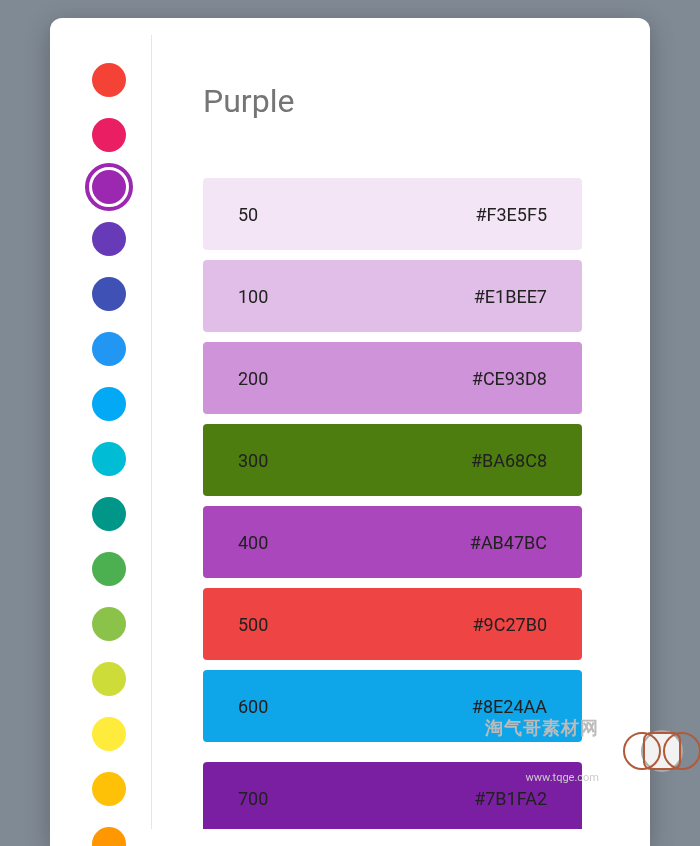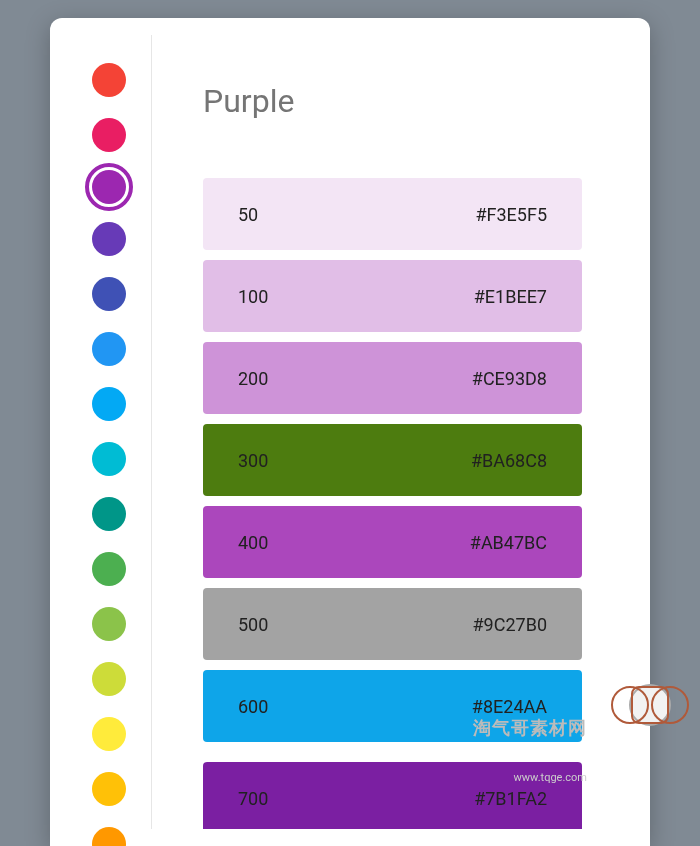--- a/index.html
+++ b/index.html
@@ -74,23 +74,24 @@
       display: flex;
       align-items: center;
       justify-content: space-between;
       padding: 0 18px;
       font-size: 18px;
       cursor: pointer;
     }
     .shade-row.dark-text { color: #212121; }
     .watermark {
       position: absolute;
-      right: 12px;
+      right: 0;
       bottom: 10px;
       display: flex;
+      align-items: center;
       gap: 8px;
       color: #cccccc;
       font-size: 12px;
     }
     .watermark .wm-text { display: flex; flex-direction: column; align-items: flex-end; line-height: 1.15; }
     .watermark .wm-title { font-size: 18px; color: #bbbbbb; font-weight: 600; letter-spacing: 1px; }
     .watermark .wm-sub { font-size: 11px; color: #cccccc; }
     .wm-icon {
       width: 42px; height: 42px; border: 2px solid #aaa; border-radius: 50%;
       display: flex; align-items: center; justify-content: center; background: #f2f2f2;
@@ -139,21 +140,21 @@
           <span>#CE93D8</span>
         </div>
         <div class="shade-row dark-text" style="background: #4d7c0f;">
           <span>300</span>
           <span>#BA68C8</span>
         </div>
         <div class="shade-row dark-text" style="background: rgb(171, 71, 188);">
           <span>400</span>
           <span>#AB47BC</span>
         </div>
-        <div class="shade-row dark-text" style="background: #a3a3a3; justify-content: space-between;">
+        <div class="shade-row dark-text" style="background: #ef4444; justify-content: space-between;">
           <span>500</span>
           <span>#9C27B0</span>
         </div>
         <div class="shade-row dark-text" style="background: #0ea5e9;">
           <span>600</span>
           <span>#8E24AA</span>
         </div>
         <div class="shade-row dark-text" style="background: rgb(123, 31, 162); margin-top: 10px;">
           <span>700</span>
           <span>#7B1FA2</span>

